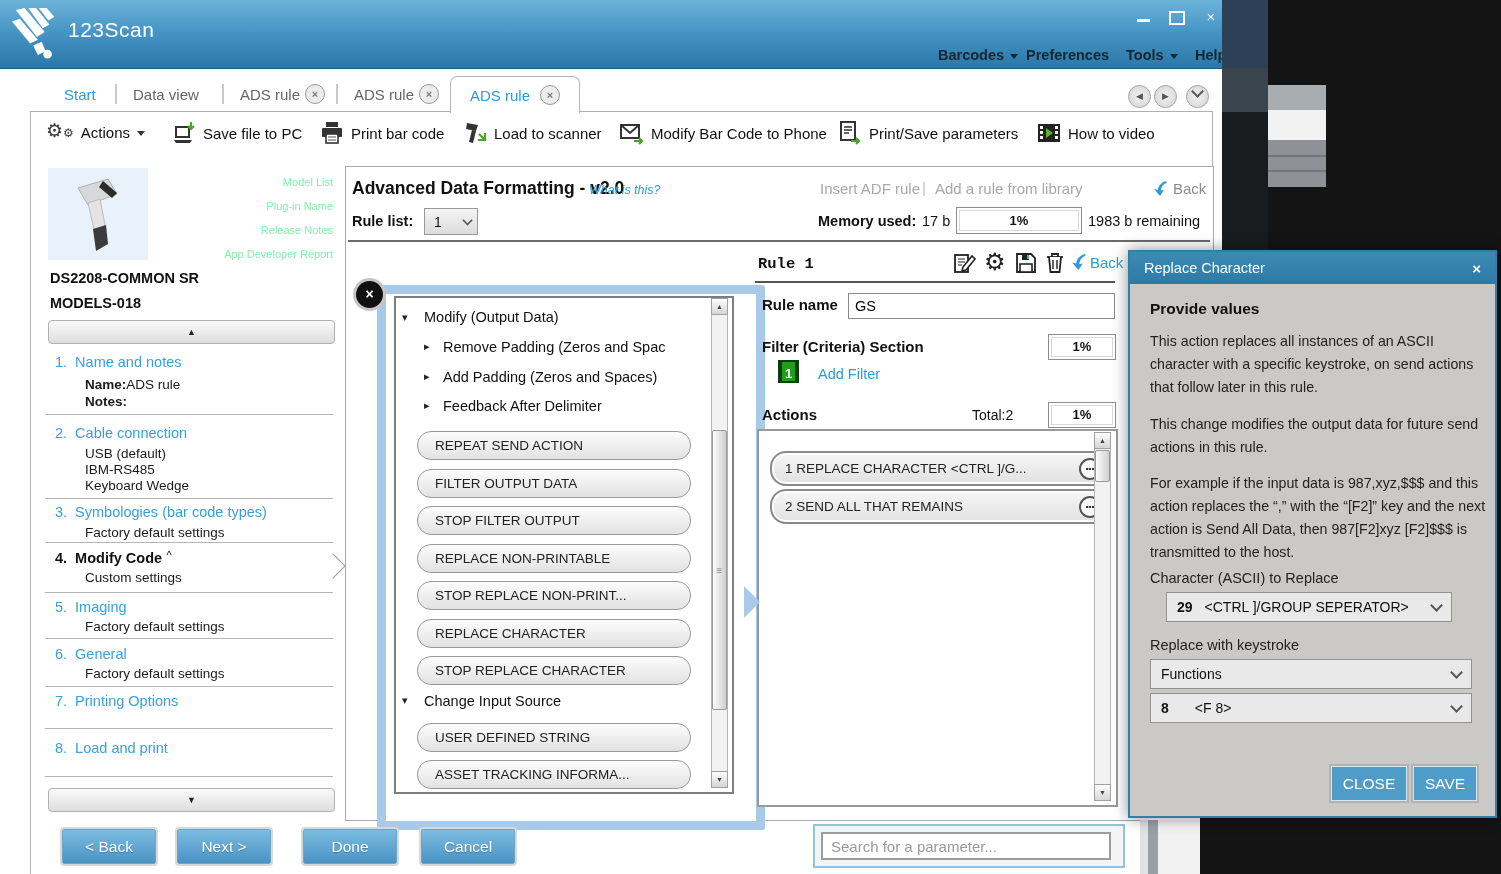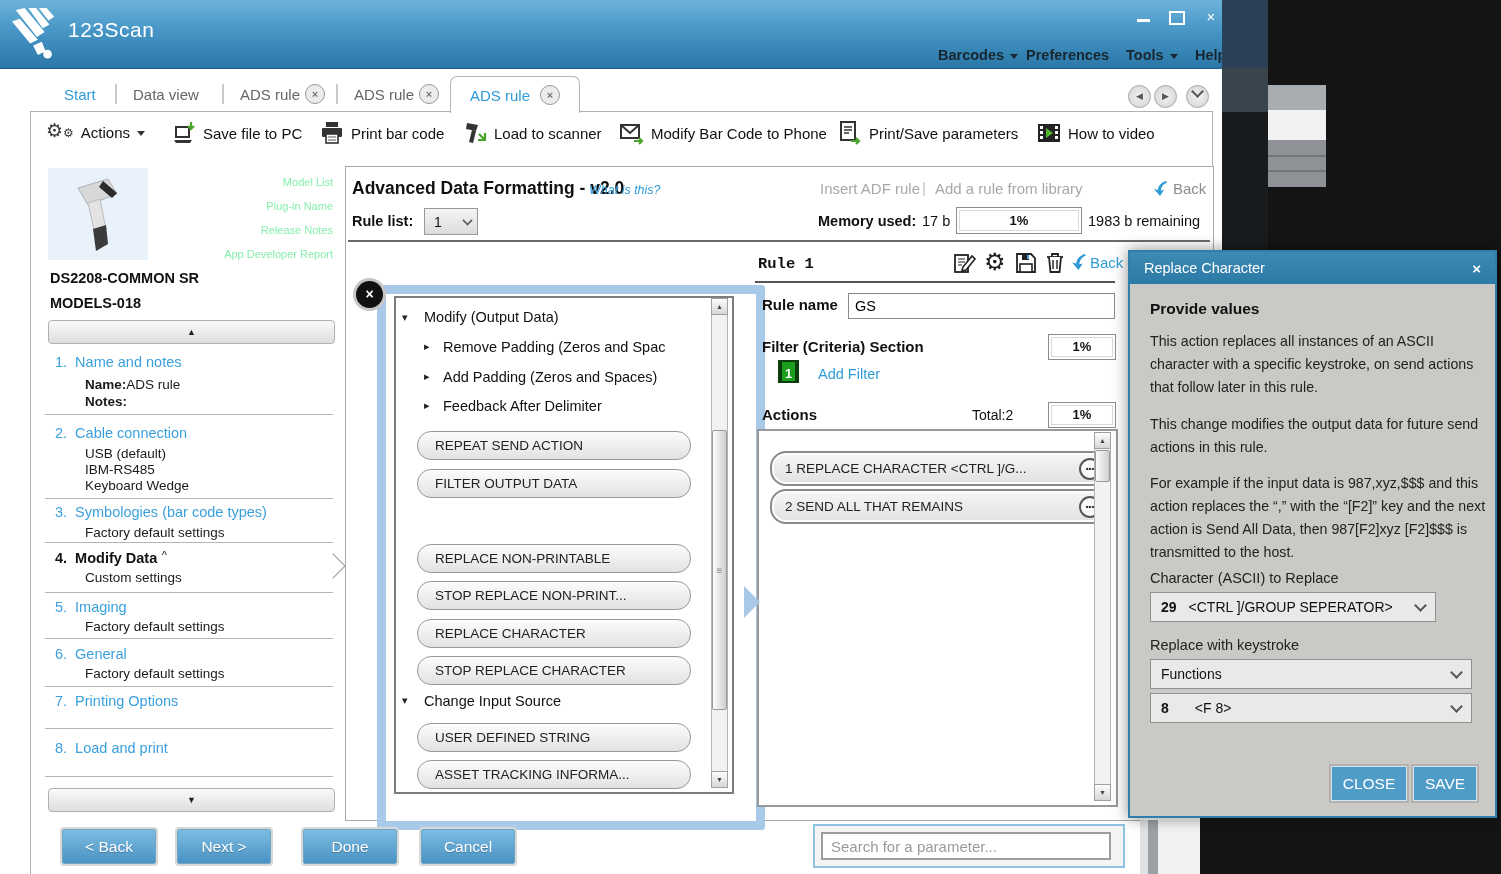--- a/index.html
+++ b/index.html
@@ -277,21 +277,21 @@
 
   <div class="t" style="left:55px;top:503px">
     <span class="si-num">3.</span><span class="si-label">Symbologies (bar code types)</span>
   </div>
   <div class="t si-sub" style="left:85px;top:525px">Factory default settings</div>
   <div class="t si-div" style="top:542px"></div>
 
   <div class="t sel-item-bg" style="top:543px;height:48px"></div>
   <div class="t sel-notch" style="top:557px"></div>
   <div class="t" style="left:55px;top:549px;z-index:3">
-    <span class="si-num" style="color:#111;font-weight:700">4.</span><span class="si-label" style="color:#111;font-weight:700">Modify Data</span>
+    <span class="si-num" style="color:#111;font-weight:700">4.</span><span class="si-label" style="color:#111;font-weight:700">Modify Code</span>
     <span style="font-size:11px;color:#111;vertical-align:top">^</span>
   </div>
   <div class="t si-sub" style="left:85px;top:570px;z-index:3">Custom settings</div>
   <div class="t si-div" style="top:592px"></div>
 
   <div class="t" style="left:55px;top:598px">
     <span class="si-num">5.</span><span class="si-label">Imaging</span>
   </div>
   <div class="t si-sub" style="left:85px;top:619px">Factory default settings</div>
   <div class="t si-div" style="top:638px"></div>
@@ -344,20 +344,21 @@
   <span class="t tree-lbl" style="left:424px;top:309px">Modify (Output Data)</span>
   <span class="t tree-arrow" style="left:424px;top:340px">▸</span>
   <span class="t tree-lbl" style="left:443px;top:339px;width:252px">Remove Padding (Zeros and Spac</span>
   <span class="t tree-arrow" style="left:424px;top:370px">▸</span>
   <span class="t tree-lbl" style="left:443px;top:369px;width:252px">Add Padding (Zeros and Spaces)</span>
   <span class="t tree-arrow" style="left:424px;top:399px">▸</span>
   <span class="t tree-lbl" style="left:443px;top:398px;width:252px">Feedback After Delimiter</span>
 
   <div class="t pill" style="left:417px;top:431px;width:255px">REPEAT SEND ACTION</div>
   <div class="t pill" style="left:417px;top:469px;width:255px">FILTER OUTPUT DATA</div>
+  <div class="t pill" style="left:417px;top:506px;width:255px">STOP FILTER OUTPUT</div>
   <div class="t pill" style="left:417px;top:544px;width:255px">REPLACE NON-PRINTABLE</div>
   <div class="t pill" style="left:417px;top:581px;width:255px">STOP REPLACE NON-PRINT...</div>
   <div class="t pill" style="left:417px;top:619px;width:255px">REPLACE CHARACTER</div>
   <div class="t pill" style="left:417px;top:656px;width:255px">STOP REPLACE CHARACTER</div>
 
   <span class="t tree-arrow" style="left:402px;top:694px">▾</span>
   <span class="t tree-lbl" style="left:424px;top:693px">Change Input Source</span>
   <div class="t pill" style="left:417px;top:723px;width:255px">USER DEFINED STRING</div>
   <div class="t pill" style="left:417px;top:760px;width:255px">ASSET TRACKING INFORMA...</div>
 
@@ -442,21 +443,21 @@
   <div class="t dialog">
     <div class="t dialog-titlebar">
       <span>Replace Character</span>
       <span class="dlg-x"><span>×</span></span>
     </div>
     <div class="t" style="left:20px;top:48px;font-size:15.5px;font-weight:700">Provide values</div>
     <div class="t dlg-p" style="left:20px;top:78px;width:336px">This action replaces all instances of an ASCII character with a specific keystroke, on send actions that follow later in this rule.</div>
     <div class="t dlg-p" style="left:20px;top:161px;width:336px">This change modifies the output data for future send actions in this rule.</div>
     <div class="t dlg-p" style="left:20px;top:220px;width:340px">For example if the input data is 987,xyz,$$$ and this action replaces the “,” with the “[F2]” key and the next action is Send All Data, then 987[F2]xyz [F2]$$$ is transmitted to the host.</div>
     <div class="t dlg-lbl" style="left:20px;top:318px">Character (ASCII) to Replace</div>
-    <div class="t dlg-select" style="left:20px;top:340px;width:286px">
+    <div class="t dlg-select" style="left:36px;top:340px;width:286px">
       <b style="margin-right:12px">29</b>
       <span>&lt;CTRL ]/GROUP SEPERATOR&gt;</span>
       <span class="chev" style="margin-left:auto"></span>
     </div>
     <div class="t dlg-lbl" style="left:20px;top:385px">Replace with keystroke</div>
     <div class="t dlg-select" style="left:20px;top:407px;width:322px">
       <span>Functions</span>
       <span class="chev" style="margin-left:auto"></span>
     </div>
     <div class="t dlg-select" style="left:20px;top:441px;width:322px">

